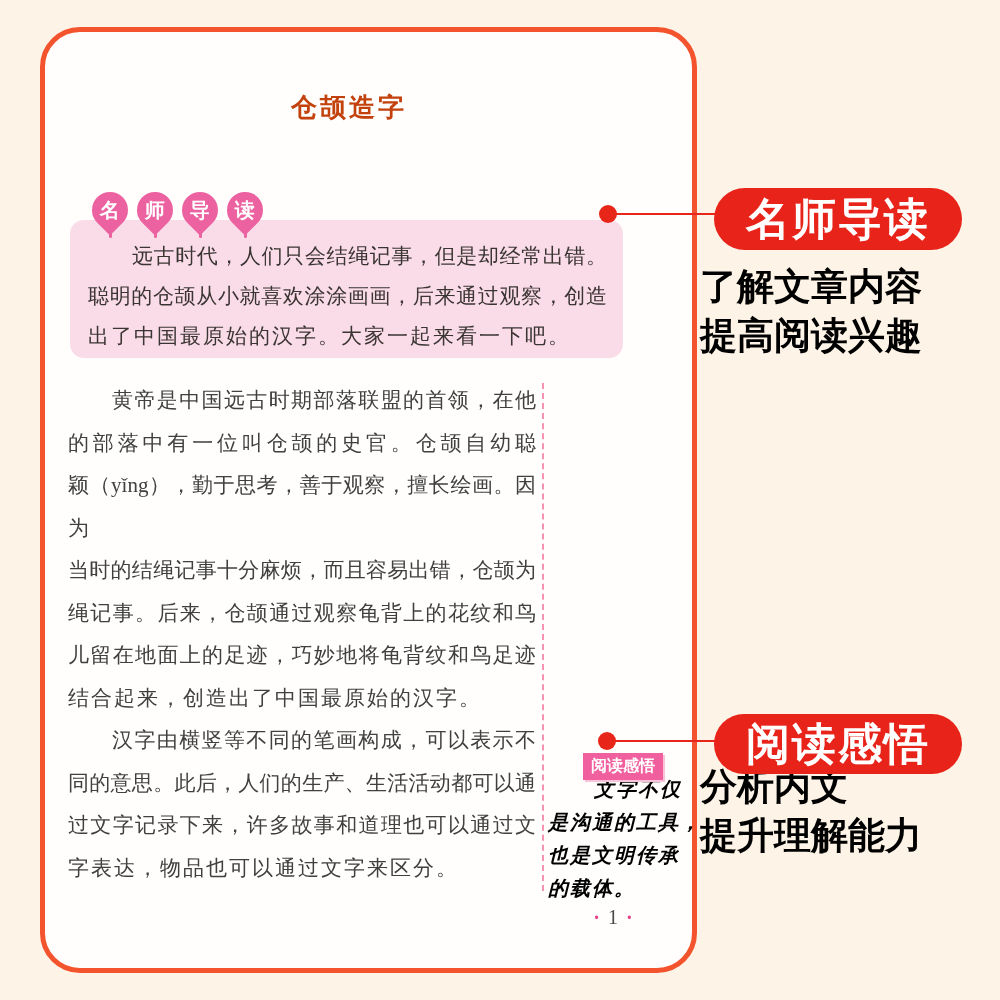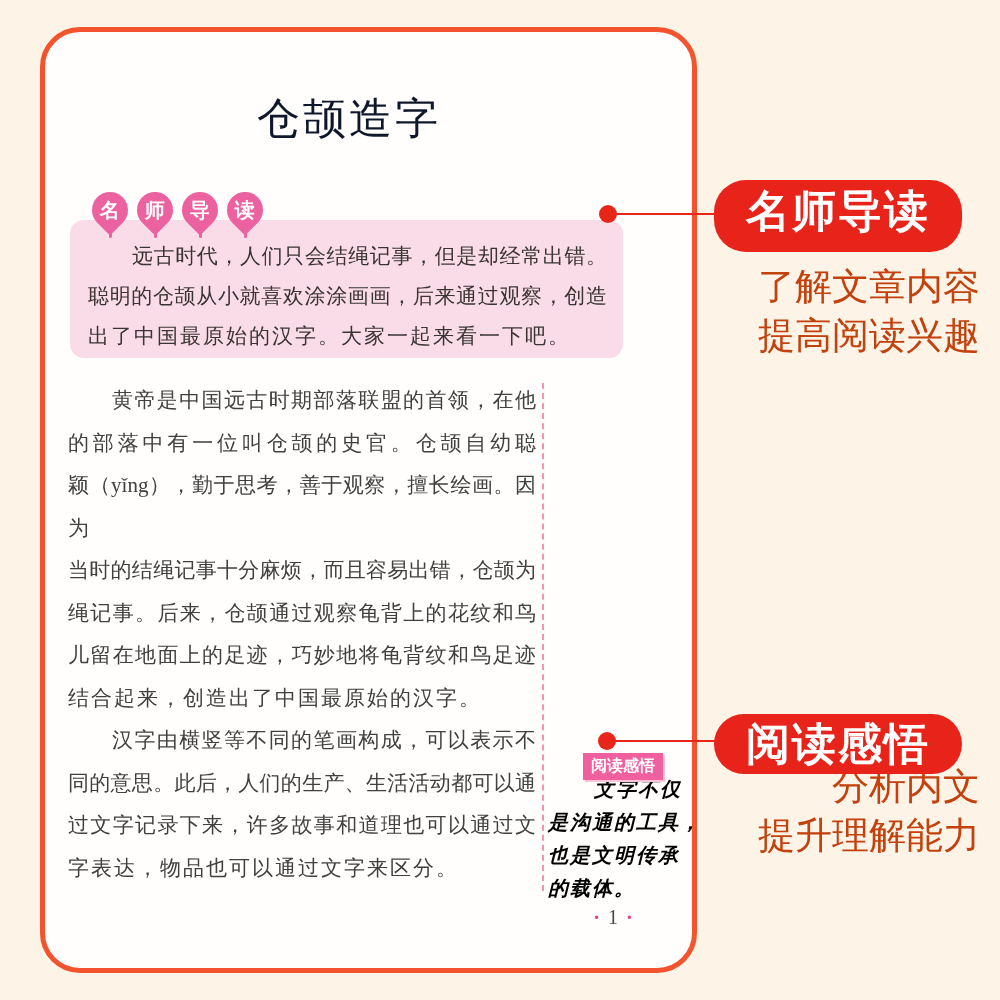--- a/index.html
+++ b/index.html
@@ -21,24 +21,24 @@
     background: #fffefc;
     border: 5px solid #f3532d;
     border-radius: 40px;
   }
 
   .page-title {
     position: absolute;
     left: 0; top: 58px;
     width: 608px;
     text-align: center;
-    font-size: 43px;
-    font-weight: 400;
+    font-size: 26px;
+    font-weight: 700;
     letter-spacing: 3px;
-    color: #0f172a;
+    color: #c2410c;
     font-family: "Liberation Serif", "DejaVu Serif", serif;
   }
 
   
   .petal-row { position: absolute; left: 47px; top: 160px; width: 180px; height: 50px; z-index: 3; }
   .petal-wrap { position: absolute; top: 0; width: 36px; height: 50px; }
   .petal {
     position: absolute; left: 0; top: 0;
     width: 36px; height: 36px;
     background: #ec619f;
@@ -159,30 +159,30 @@
     background: #e8231a;
     border-radius: 32px;
     color: #ffffff;
     text-align: center;
     font-size: 44px;
     font-weight: 700;
     letter-spacing: 2px;
     font-family: "Liberation Sans", "DejaVu Sans", sans-serif;
     z-index: 5;
   }
-  .pill-1 { left: 714px; top: 180px; height: 72px; line-height: 62px; text-align: center; }
+  .pill-1 { left: 714px; top: 188px; height: 62px; line-height: 62px; text-align: center; }
   .pill-2 { left: 714px; top: 714px; height: 60px; line-height: 60px; }
   .caption {
     position: absolute;
     width: 280px;
-    text-align: right;
+    text-align: left;
     font-size: 37px;
-    font-weight: 400;
+    font-weight: 700;
     line-height: 49px;
-    color: #c2410c;
+    color: #000000;
     font-family: "Liberation Sans", "DejaVu Sans", sans-serif;
   }
   .caption-1 { left: 700px; top: 262px; }
   .caption-2 { left: 700px; top: 762px; }
 
   .line-1 { left: 607px; top: 213px; width: 108px; }
   .line-2 { left: 606px; top: 740px; width: 109px; }
   .dot-1 { left: 599px; top: 205px; }
   .dot-2 { left: 598px; top: 732px; }
 </style>

